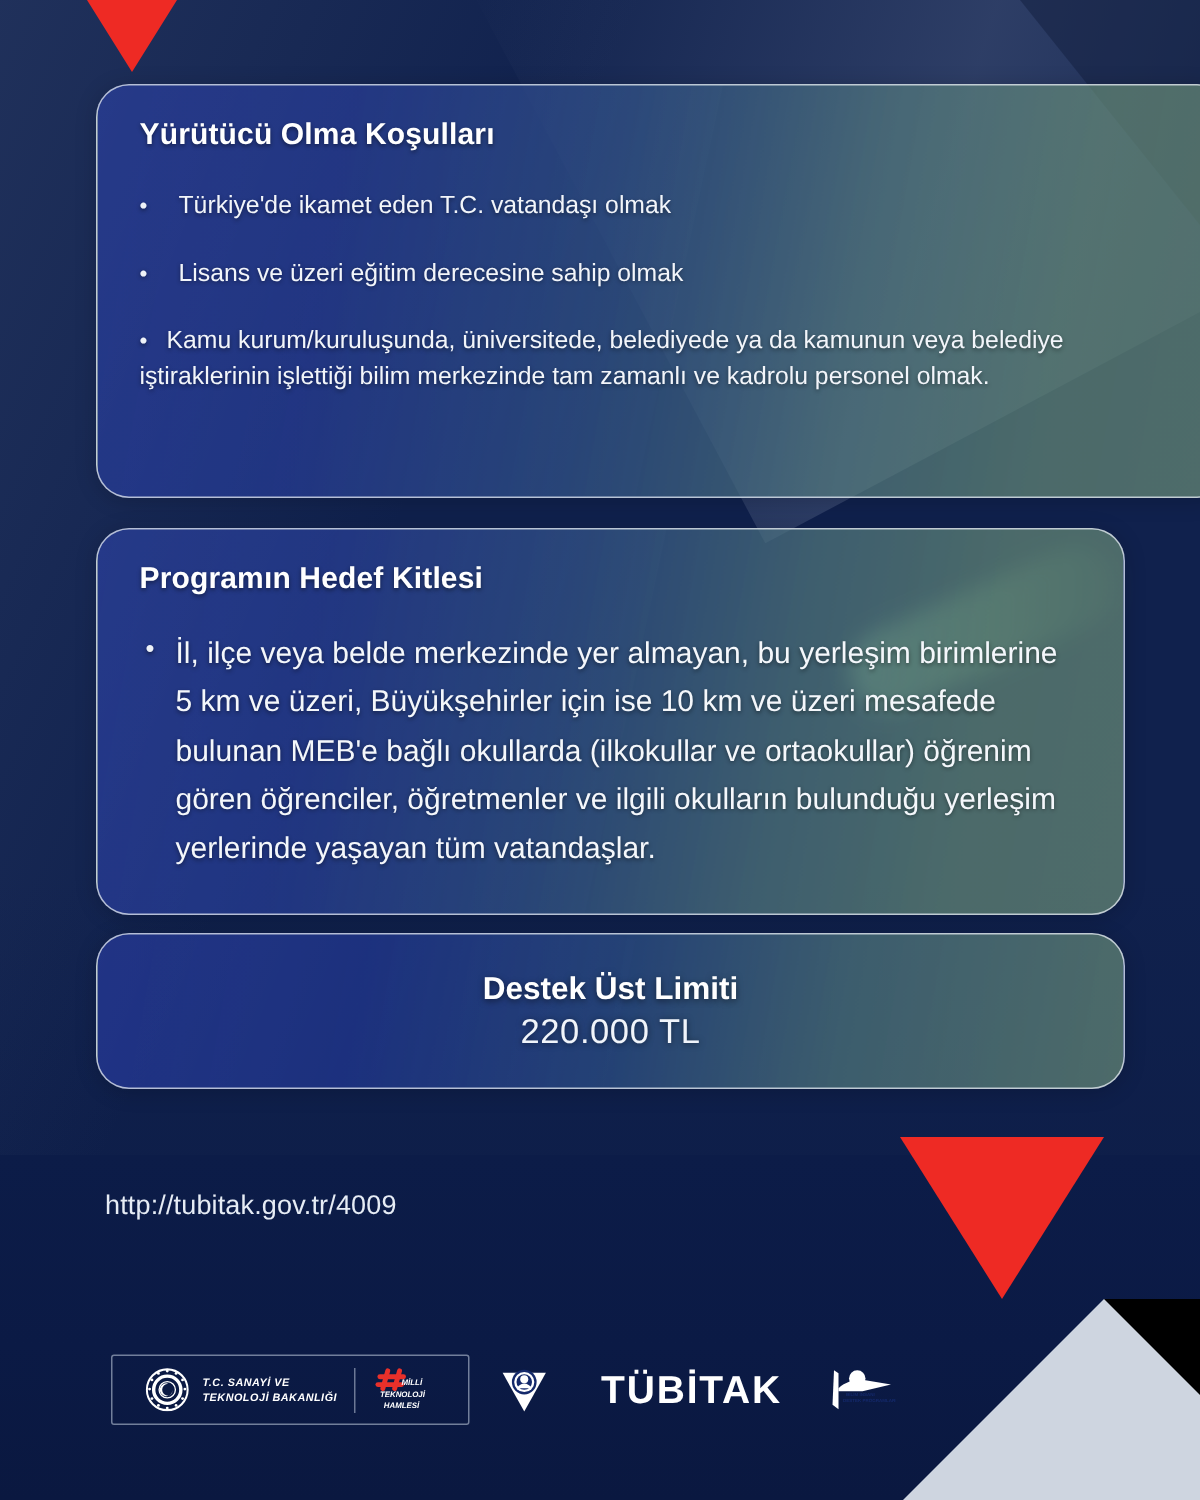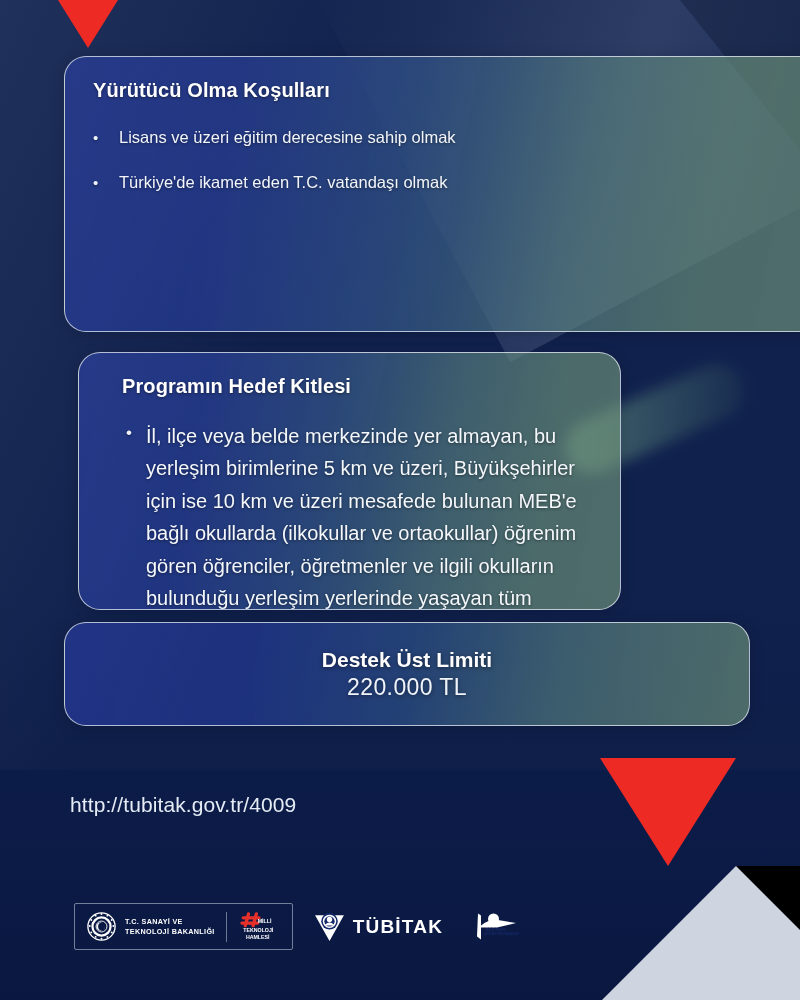--- a/index.html
+++ b/index.html
@@ -126,21 +126,21 @@
     content: "";
     position: absolute;
     left: -10%; top: -40%;
     width: 60%; height: 200%;
     background: linear-gradient(100deg, rgba(255,255,255,0.07), rgba(255,255,255,0.0));
     transform: rotate(12deg);
     pointer-events: none;
   }
 
   #card-conditions { left: 64px; top: 56px;  width: 756px; height: 276px; }
-  #card-audience   { left: 78px; top: 352px; width: 543px; height: 258px; padding-left: 15px; }
+  #card-audience   { left: 64px; top: 352px; width: 686px; height: 258px; }
   #card-limit      { left: 64px; top: 622px; width: 686px; height: 104px;
     background:
       linear-gradient(100deg,
         rgba(20,40,128,0.95) 0%,
         rgba(22,44,126,0.92) 26%,
         rgba(40,72,126,0.82) 50%,
         rgba(82,122,126,0.68) 72%,
         rgba(116,154,124,0.62) 100%);
   }
 
@@ -218,42 +218,43 @@
   .footer-block { position: absolute; left: 70px; top: 793px; }
   .footer-label {
     color: #ffffff;
     font-size: 16.5px;
     font-weight: bold;
     letter-spacing: 0.1px;
     margin-bottom: 4px;
   }
   .footer-url {
     color: #e6ecf5;
-    font-size: 21px;
+    font-size: 18px;
     letter-spacing: 0.1px;
     text-decoration: none;
     display: inline-block;
   }
 
   
   .logo-strip {
     position: absolute;
     left: 74px; top: 903px;
     display: flex;
     align-items: center;
     gap: 16px;
   }
   .logo-ministry {
     display: flex;
     align-items: center;
     gap: 9px;
     border: 1px solid rgba(200,212,228,0.55);
     border-radius: 2px;
-    padding: 7px 12px;
+    padding: 7px 22px;
     height: 47px;
+    font-style: italic;
   }
   .ministry-seal { width: 29px; height: 29px; flex: none; }
   .ministry-text {
     color: #ffffff;
     font-size: 7.2px;
     font-weight: bold;
     line-height: 1.35;
     letter-spacing: 0.35px;
     white-space: nowrap;
   }
@@ -261,23 +262,24 @@
     width: 1px; height: 30px;
     background: rgba(205,216,232,0.5);
     margin: 0 2px;
   }
   .milli-tek { width: 42px; height: 32px; flex: none; }
 
   .logo-tubitak { display: flex; align-items: center; gap: 7px; margin-left: 4px; }
   .tubitak-mark { width: 33px; height: 33px; flex: none; }
   .tubitak-word {
     color: #ffffff;
-    font-size: 19px;
+    font-size: 26px;
     font-weight: bold;
     letter-spacing: 1.2px;
+    margin-left: 28px;
   }
 
   .logo-bidep { margin-left: 12px; width: 48px; height: 33px; flex: none; }
 </style>
 </head>
 <body>
 
 <div id="poster">
 
   <div class="bg-photo"></div>
@@ -291,22 +293,23 @@
   <div class="corner-br">
     <div class="tri-br-red"></div>
     <div class="tri-br-black2"></div>
     <div class="tri-br-white"></div>
   </div>
 
   <section class="card" id="card-conditions">
     <div class="card-inner">
       <h2 class="card-title">Yürütücü Olma Koşulları</h2>
       <ul class="cond-list">
+        <li class="cond-item"><span class="bullet">•</span><span>Türkiye'de ikamet eden T.C. vatandaşı olmak</span></li>
         <li class="cond-item"><span class="bullet">•</span><span>Lisans ve üzeri eğitim derecesine sahip olmak</span></li>
-        <li class="cond-item"><span class="bullet">•</span><span>Türkiye'de ikamet eden T.C. vatandaşı olmak</span></li>
+        <li class="cond-item multiline"><span class="bullet">•</span><span>Kamu kurum/kuruluşunda, üniversitede, belediyede ya da kamunun veya belediye iştiraklerinin işlettiği bilim merkezinde tam zamanlı ve kadrolu personel olmak.</span></li>
       </ul>
     </div>
   </section>
 
   <section class="card" id="card-audience">
     <div class="card-inner">
       <h2 class="card-title">Programın Hedef Kitlesi</h2>
       <ul class="aud-list">
         <li class="aud-item">İl, ilçe veya belde merkezinde yer almayan, bu yerleşim birimlerine 5 km ve üzeri, Büyükşehirler için ise 10 km ve üzeri mesafede bulunan MEB'e bağlı okullarda (ilkokullar ve ortaokullar) öğrenim gören öğrenciler, öğretmenler ve ilgili okulların bulunduğu yerleşim yerlerinde yaşayan tüm vatandaşlar.</li>
       </ul>

